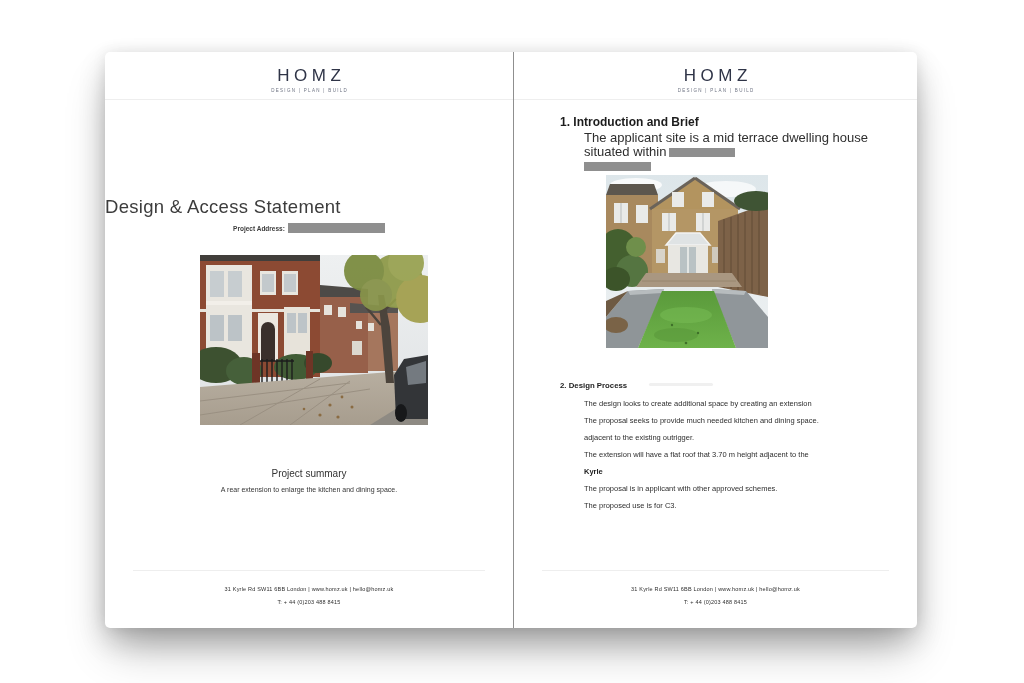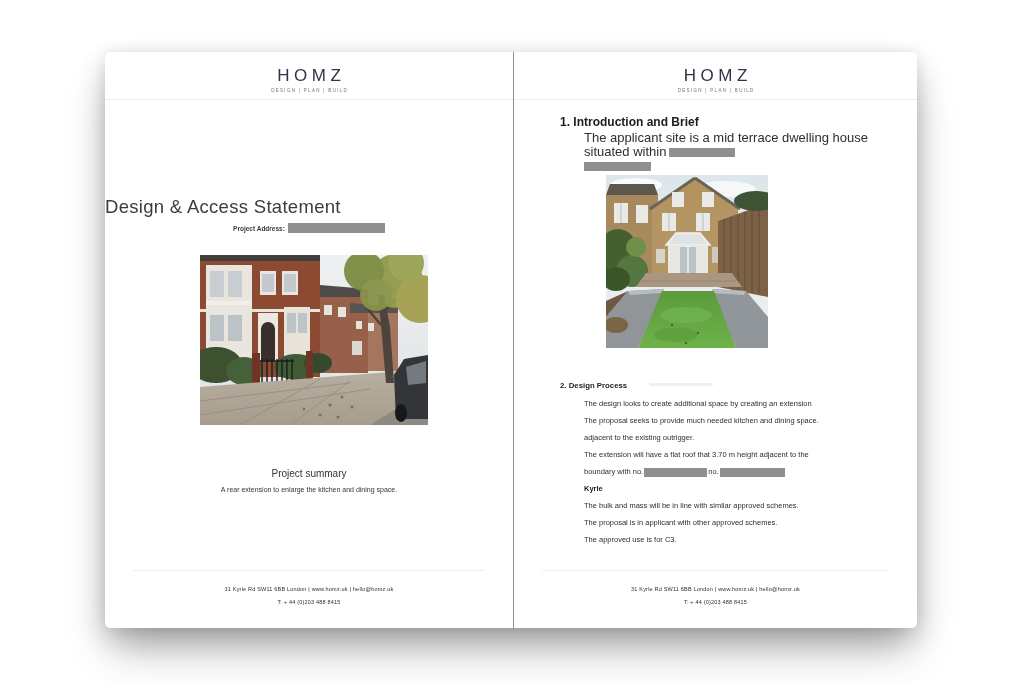--- a/index.html
+++ b/index.html
@@ -293,25 +293,23 @@
       </svg>
     </div>
 
     <div class="s2-heading"><span>2. Design Process</span><span class="erased-mark"></span></div>
 
     <div class="s2-body">
       <div>The design looks to create additional space by creating an extension</div>
       <div>The proposal seeks to provide much needed kitchen and dining space.</div>
       <div>adjacent to the existing outrigger.</div>
       <div>The extension will have a flat roof that 3.70 m height adjacent to the</div>
-      <div><span>boundary with no.</span><span class="redact inline-redact1"></span><span>no.</span><span class="redact inline-redact2"></span></div>
       <div class="bold">Kyrle</div>
-      <div>The bulk and mass will be in line with similar approved schemes.</div>
       <div>The proposal is in applicant with other approved schemes.</div>
-      <div>The approved use is for C3.</div>
+      <div>The proposed use is for C3.</div>
     </div>
 
     <div class="page-footer">
       <div class="footer-rule"></div>
       <div class="footer-line footer-line1">31 Kyrle Rd SW11 6BB London  |  www.homz.uk  |  hello@homz.uk</div>
       <div class="footer-line footer-line2">T: + 44 (0)203 488 8415</div>
     </div>
   </div>
 
 </div>

